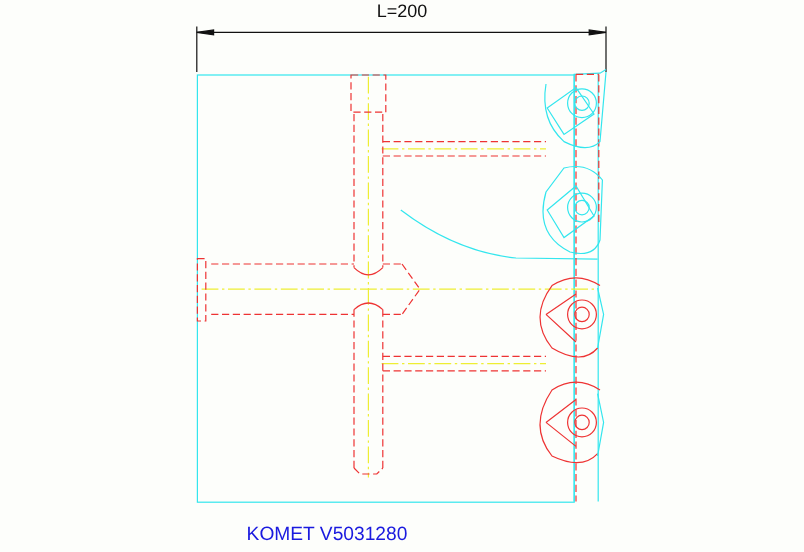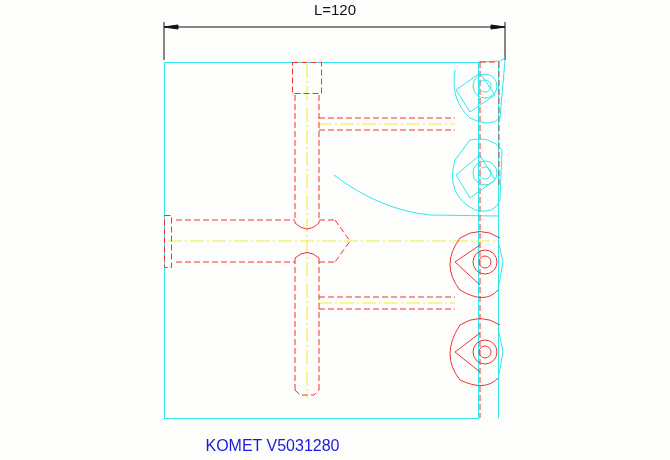--- a/index.html
+++ b/index.html
@@ -4,21 +4,21 @@
 <style>
   html, body { margin:0; padding:0; background:#fdfefb; }
   body { width:670px; height:460px; position:relative; overflow:hidden; font-family:"Liberation Sans", sans-serif; }
   .dim-label { position:absolute; left:0; width:670px; top:1px; text-align:center; font-size:15px; color:#111; }
   .caption { position:absolute; left:0; width:545px; top:437px; text-align:center; font-size:16px; color:#1a1adf; }
   svg { position:absolute; left:0; top:0; }
 </style>
 </head>
 <body>
 
-<div class="dim-label">L=120</div>
+<div class="dim-label">L=200</div>
 
 <svg width="670" height="460" viewBox="0 0 670 460">
 
   <g stroke="#111" stroke-width="1" fill="#111">
     <line x1="164" y1="22" x2="164" y2="60"></line>
     <line x1="505" y1="22" x2="505" y2="60"></line>
     <line x1="164" y1="27" x2="505" y2="27"></line>
     <polygon points="164,27 178,25 178,29"></polygon>
     <polygon points="505,27 491,25 491,29"></polygon>
   </g>

